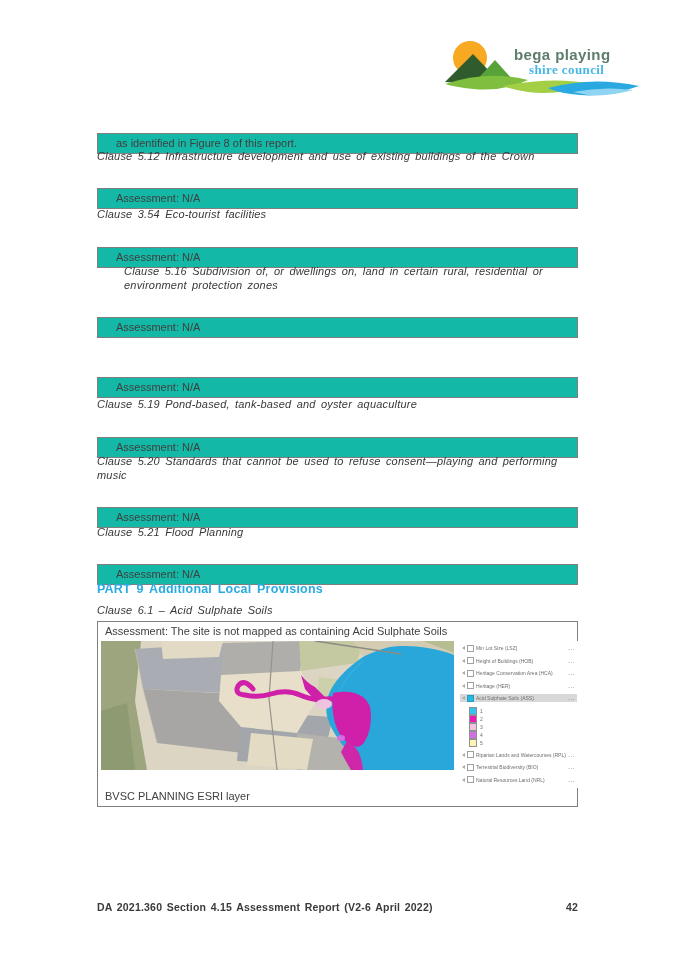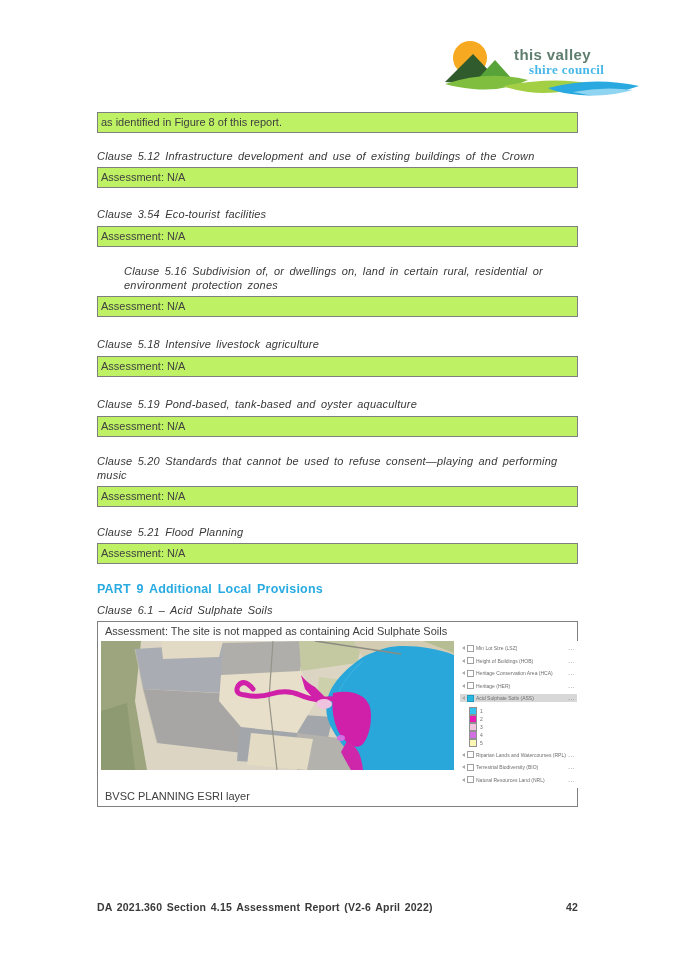--- a/index.html
+++ b/index.html
@@ -10,22 +10,22 @@
   
   .logo{position:absolute;left:443px;top:36px;width:200px;height:66px;}
   .logo svg{position:absolute;left:0;top:0;}
   .logo-text1{position:absolute;left:71px;top:10px;font-size:15px;font-weight:bold;
     letter-spacing:.4px;color:#5e7d6d;}
   .logo-text2{position:absolute;left:86px;top:26px;font-size:13px;font-weight:bold;
     letter-spacing:.4px;color:#47b7e8;font-family:Liberation Serif, serif;}
   
   .col{position:absolute;left:97px;width:481px;}
   .abox{
-    box-sizing:border-box;border:1px solid #7f7f7f;background:#bef264;
-    font-size:11px;color:#404040;padding:3px 3px;line-height:13px;min-height:19px;
+    box-sizing:border-box;border:1px solid #7f7f7f;background:#14b8a6;
+    font-size:11px;color:#404040;padding:3px 18px;line-height:13px;min-height:19px;margin-top:21px;
   }
   .clause{
     font-size:11px;font-weight:normal;font-style:italic;color:#383838;
     letter-spacing:.2px;word-spacing:2px;line-height:14px;
   }
   .part-title{
     font-size:12.5px;font-weight:bold;color:#29abe2;letter-spacing:.2px;word-spacing:2px;
   }
   
   .bigbox{box-sizing:border-box;border:1px solid #7f7f7f;background:#fff;}
@@ -58,36 +58,35 @@
   <div class="logo">
     <svg width="200" height="66" viewBox="0 0 200 66">
       <circle cx="27" cy="22" r="17" fill="#f6a921"></circle>
       <path d="M2 46 L30 18 L49 38 L34 48 Z" fill="#2f5b2d"></path>
       <path d="M32 46 L52 24 L70 44 Z" fill="#58a339"></path>
       <path d="M2 48 Q45 34 85 44 Q60 56 30 53 Q12 51 2 48 Z" fill="#7fbe3e"></path>
       <path d="M60 50 Q110 40 150 48 Q115 60 85 56 Q70 54 60 50 Z" fill="#a3cf45"></path>
       <path d="M105 52 Q150 40 196 50 Q160 63 128 58 Q113 56 105 52 Z" fill="#2aa9e0"></path>
       <path d="M130 56 Q160 50 190 54 Q165 61 145 59 Z" fill="#8fd4f0"></path>
     </svg>
-    <div class="logo-text1">this valley</div>
+    <div class="logo-text1">bega playing</div>
     <div class="logo-text2">shire council</div>
   </div>
 
   <div class="col abox" style="top:112px;position:absolute;">as identified in Figure 8 of this report.</div>
 
   <div class="col clause" style="top:149px;position:absolute;">Clause 5.12 Infrastructure development and use of existing buildings of the Crown</div>
   <div class="col abox" style="top:167px;position:absolute;">Assessment: N/A</div>
 
   <div class="col clause" style="top:207px;position:absolute;">Clause 3.54 Eco-tourist facilities</div>
   <div class="col abox" style="top:226px;position:absolute;">Assessment: N/A</div>
 
   <div class="col clause" style="top:264px;position:absolute;margin-left:27px;">Clause 5.16 Subdivision of, or dwellings on, land in certain rural, residential or environment protection zones</div>
   <div class="col abox" style="top:296px;position:absolute;">Assessment: N/A</div>
 
-  <div class="col clause" style="top:337px;position:absolute;">Clause 5.18 Intensive livestock agriculture</div>
   <div class="col abox" style="top:356px;position:absolute;">Assessment: N/A</div>
 
   <div class="col clause" style="top:397px;position:absolute;">Clause 5.19 Pond-based, tank-based and oyster aquaculture</div>
   <div class="col abox" style="top:416px;position:absolute;">Assessment: N/A</div>
 
   <div class="col clause" style="top:454px;position:absolute;">Clause 5.20 Standards that cannot be used to refuse consent—playing and performing music</div>
   <div class="col abox" style="top:486px;position:absolute;">Assessment: N/A</div>
 
   <div class="col clause" style="top:525px;position:absolute;">Clause 5.21 Flood Planning</div>
   <div class="col abox" style="top:543px;position:absolute;">Assessment: N/A</div>

